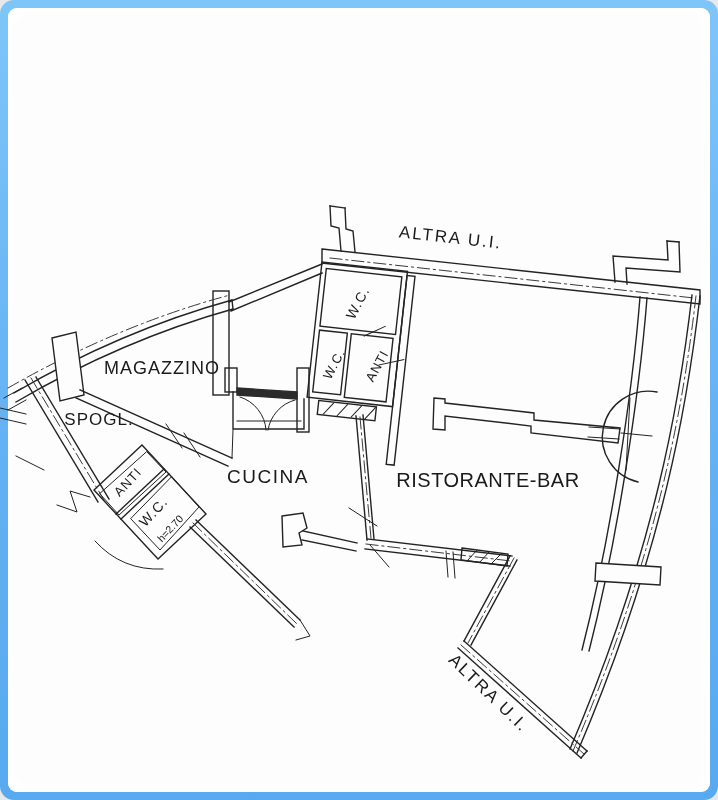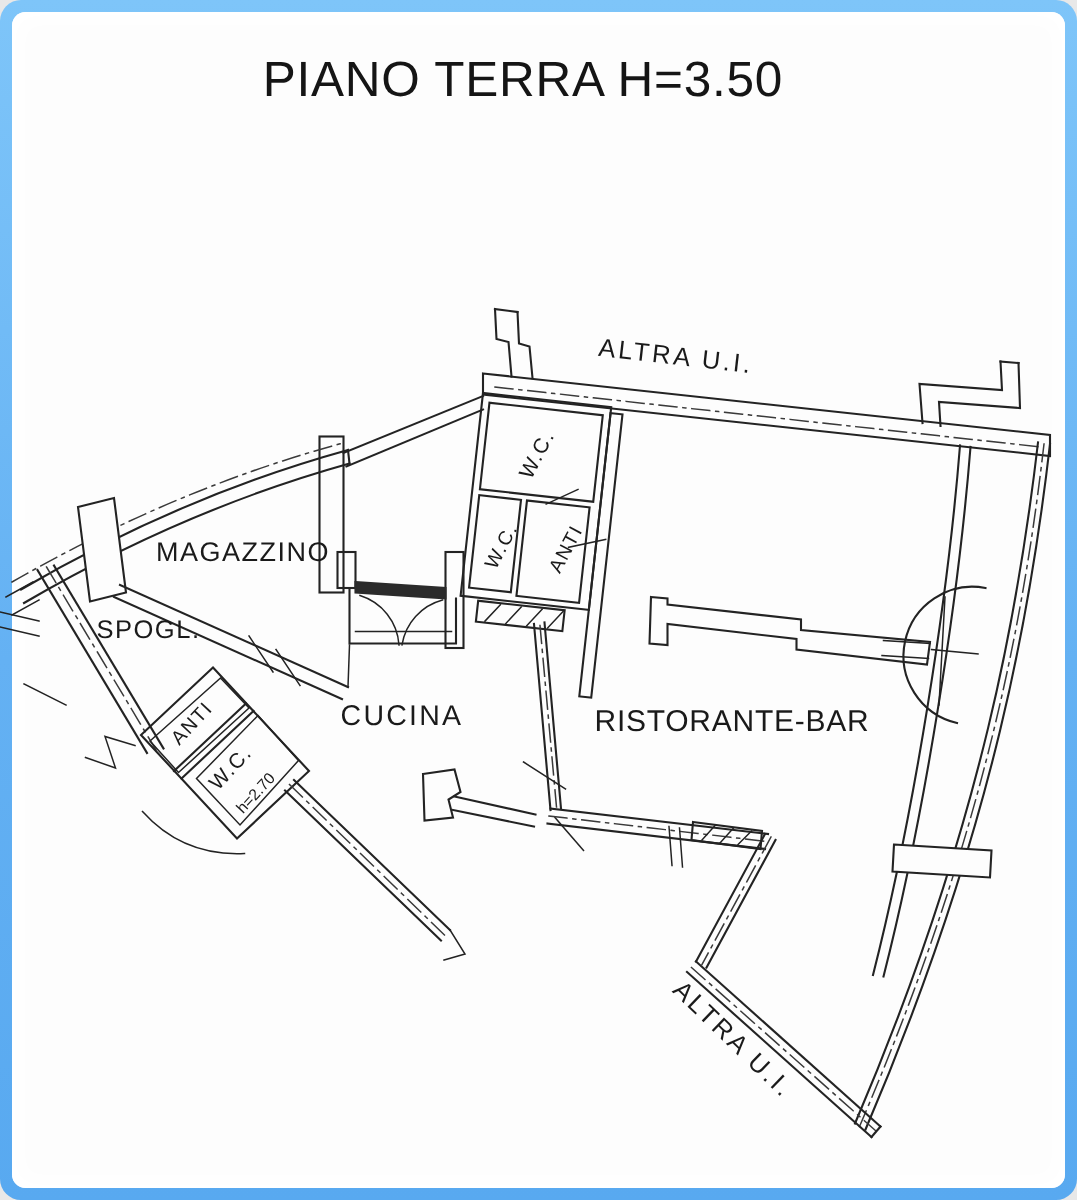--- a/index.html
+++ b/index.html
@@ -18,21 +18,20 @@
   .walls .dashdot{stroke:#3a3a3a;stroke-width:1;stroke-dasharray:12 4 2 4;}
   .walls .thin{stroke-width:1;}
   .lbl{fill:#1a1a1a;stroke:none;}
 </style>
 </head>
 <body>
 
 <div class="stage">
   <div class="frame"></div>
   <div class="paper"></div>
-  <div class="title">PIANO TERRA H=3.50</div>
 
   <svg width="718" height="800" viewBox="0 0 718 800">
 
     <g class="walls">
 
       <g>
         <polygon points="322,249 700,290 700,304 322,263"></polygon>
         <path class="dashdot" d="M330,258 L694,298"></path>
 
         <path d="M341,251 L339,228 L331,226 L330,206"></path>

